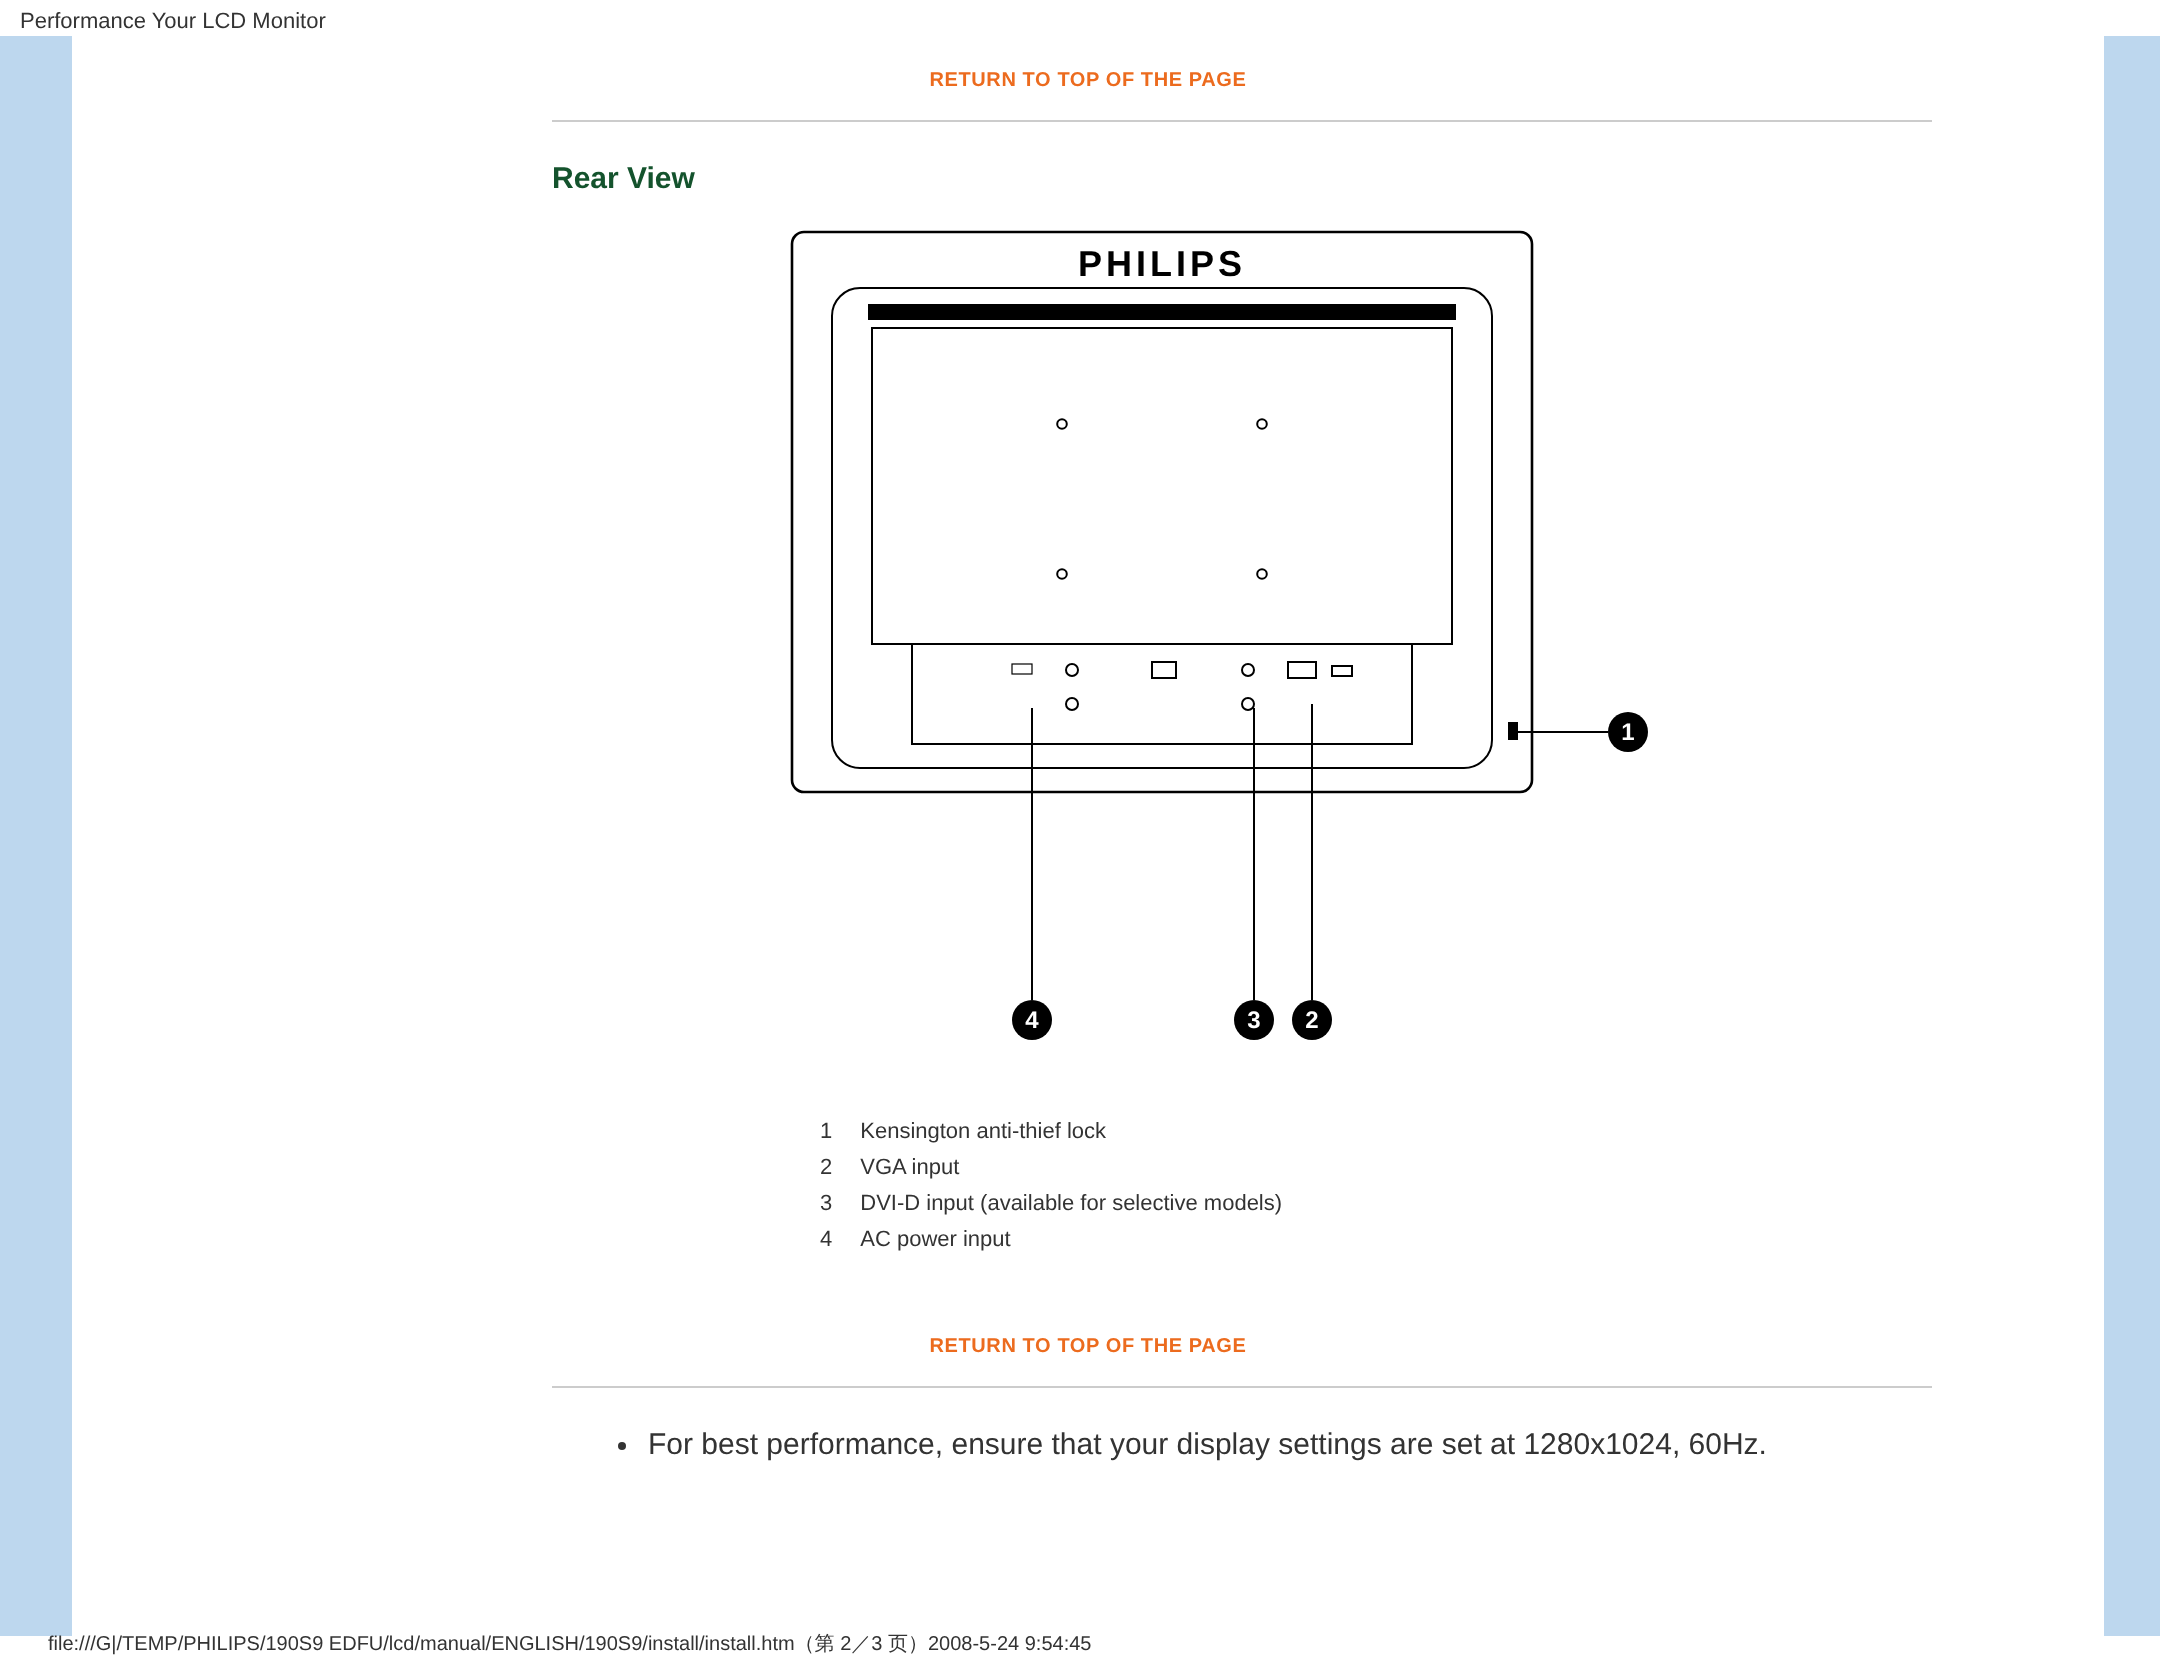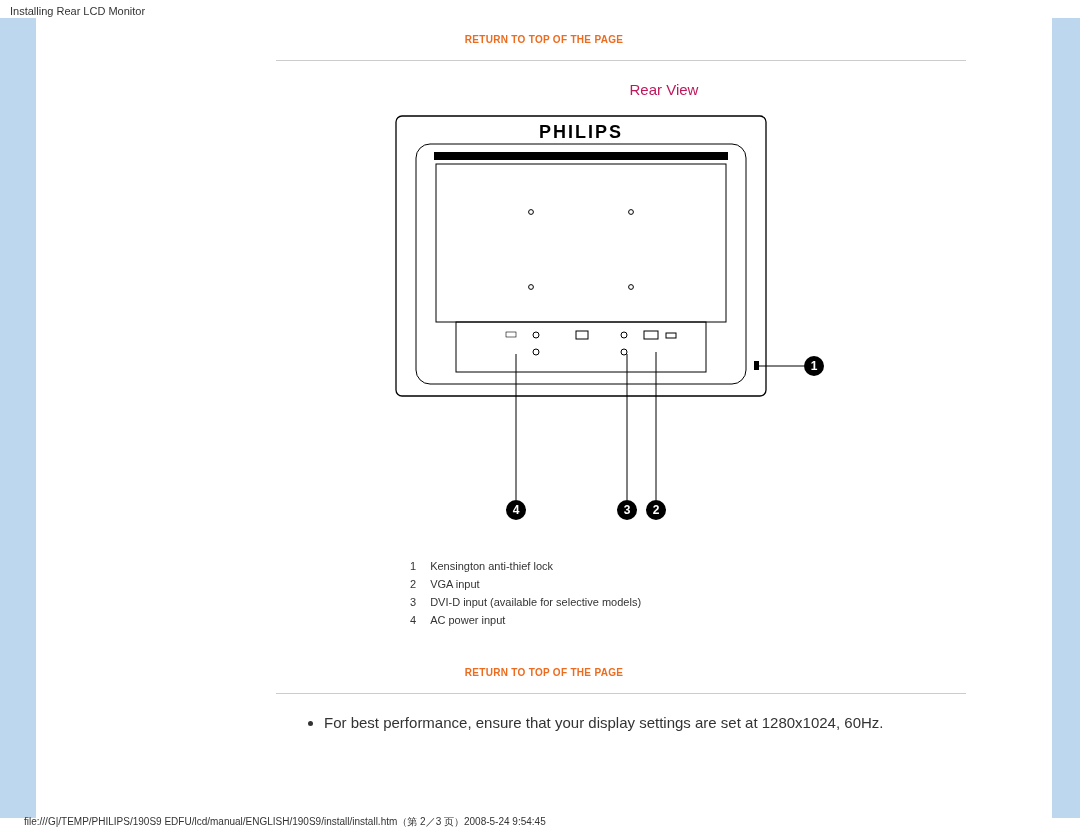--- a/index.html
+++ b/index.html
@@ -58,26 +58,25 @@
     cursor: pointer;
   }
   hr.sep {
     border: none;
     border-top: 1px solid #ccc;
     margin: 0 0 20px 0;
     width: 690px;
     margin-left: 240px;
   }
   .section-title {
-    color: #be185d;
+    color: #14532d;
     font-size: 15px;
-    font-weight: normal;
+    font-weight: bold;
     margin-left: 240px;
     margin-bottom: 14px;
-    text-align: center;
   }
   .diagram-wrap {
     width: 480px;
     margin-left: 330px;
     position: relative;
   }
   .legend-table {
     margin-left: 370px;
     margin-top: 22px;
     font-size: 11px;
@@ -100,21 +99,21 @@
     font-size: 15px;
     color: #333;
     list-style: disc;
     padding-left: 18px;
   }
   .perf-bullet li { margin-top: 4px; }
 </style>
 </head>
 <body>
 
-<div class="page-header">Installing Rear LCD Monitor</div>
+<div class="page-header">Performance Your LCD Monitor</div>
 <div class="left-bar"></div>
 <div class="right-bar"></div>
 
 <div class="content">
 
   <div class="top-link-row">
     <span class="return-link">RETURN TO TOP OF THE PAGE</span>
   </div>
   <hr class="sep">
 

